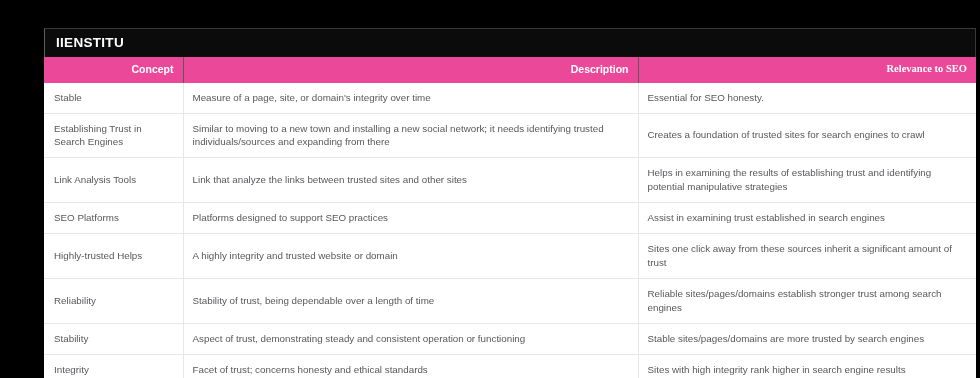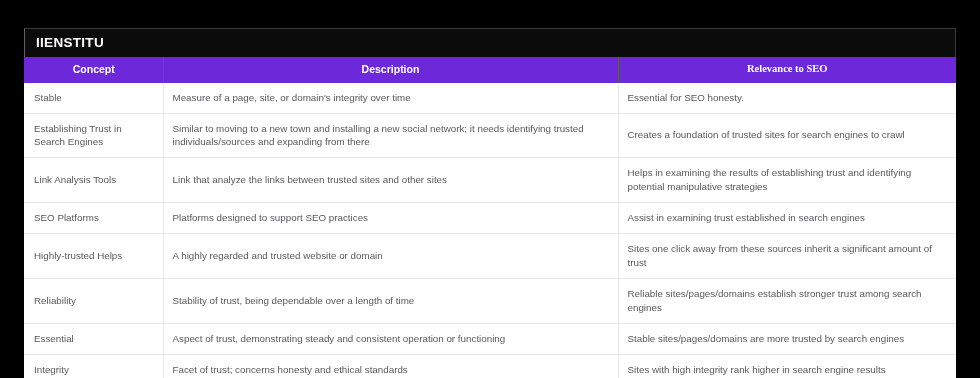--- a/index.html
+++ b/index.html
@@ -14,20 +14,21 @@
     font-family: "Liberation Sans", sans-serif;
     -webkit-font-smoothing: antialiased;
   }
 
   .page {
     position: relative;
     width: 808px;
     height: 378px;
     background: #000000;
     box-sizing: border-box;
+    margin-left: 20px;
   }
 
   .table-card {
     position: absolute;
     left: 24px;
     top: 28px;
     width: 932px;
     background: #ffffff;
     box-sizing: border-box;
   }
@@ -58,25 +59,25 @@
     width: 932px;
     table-layout: fixed;
     background: #ffffff;
   }
 
   table.seo-table col.c-concept  { width: 139px; }
   table.seo-table col.c-desc     { width: 455px; }
   table.seo-table col.c-rel      { width: 338px; }
 
   thead th {
-    background: #6d28d9;
+    background: #ec4899;
     color: #ffffff;
     font-size: 10.5px;
     font-weight: bold;
-    text-align: center;
+    text-align: right;
     padding: 6px 9px 7px 9px;
     line-height: 1.2;
     border: none;
     vertical-align: middle;
     height: 23px;
     box-sizing: border-box;
   }
   thead th.th-concept { padding-left: 10px; }
   thead th.th-desc    { border-left: 1px solid #5a5a5a; }
   thead th.th-rel     { border-left: 1px solid #5a5a5a; padding-left: 9px; font-family: Liberation Serif, serif; }
@@ -144,32 +145,32 @@
         </tr>
 
         <tr>
           <td class="td-concept">SEO Platforms</td>
           <td class="td-desc">Platforms designed to support SEO practices</td>
           <td class="td-rel">Assist in examining trust established in search engines</td>
         </tr>
 
         <tr>
           <td class="td-concept">Highly-trusted Helps</td>
-          <td class="td-desc">A highly regarded and trusted website or domain</td>
+          <td class="td-desc">A highly integrity and trusted website or domain</td>
           <td class="td-rel">Sites one click away from these sources inherit a significant amount of trust</td>
         </tr>
 
         <tr>
           <td class="td-concept">Reliability</td>
           <td class="td-desc">Stability of trust, being dependable over a length of time</td>
           <td class="td-rel">Reliable sites/pages/domains establish stronger trust among search engines</td>
         </tr>
 
         <tr>
-          <td class="td-concept">Essential</td>
+          <td class="td-concept">Stability</td>
           <td class="td-desc">Aspect of trust, demonstrating steady and consistent operation or functioning</td>
           <td class="td-rel">Stable sites/pages/domains are more trusted by search engines</td>
         </tr>
 
         <tr>
           <td class="td-concept">Integrity</td>
           <td class="td-desc">Facet of trust; concerns honesty and ethical standards</td>
           <td class="td-rel">Sites with high integrity rank higher in search engine results</td>
         </tr>
 

